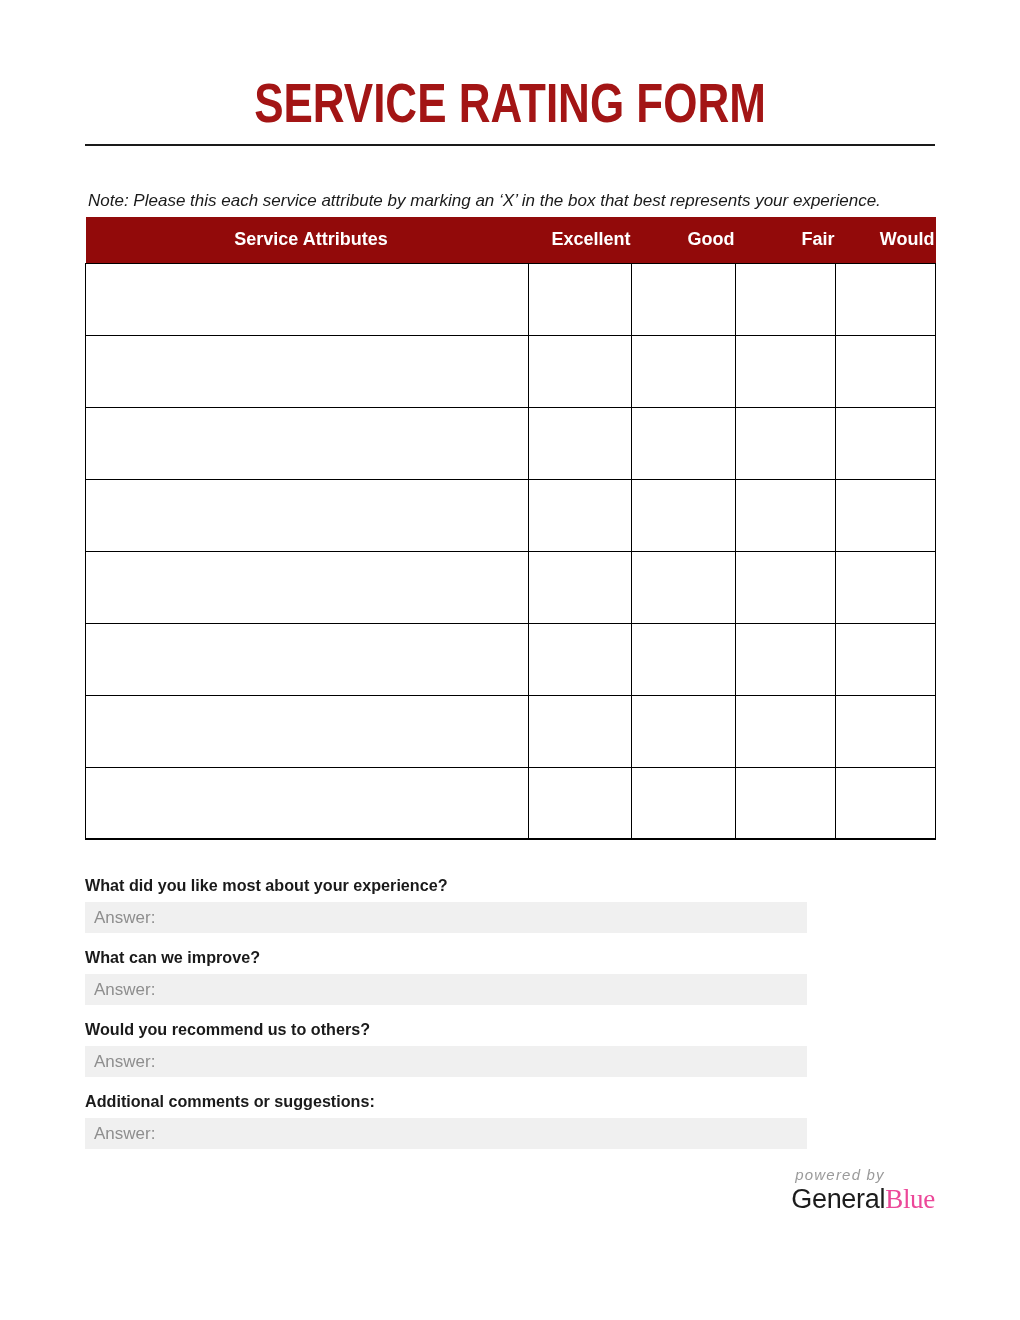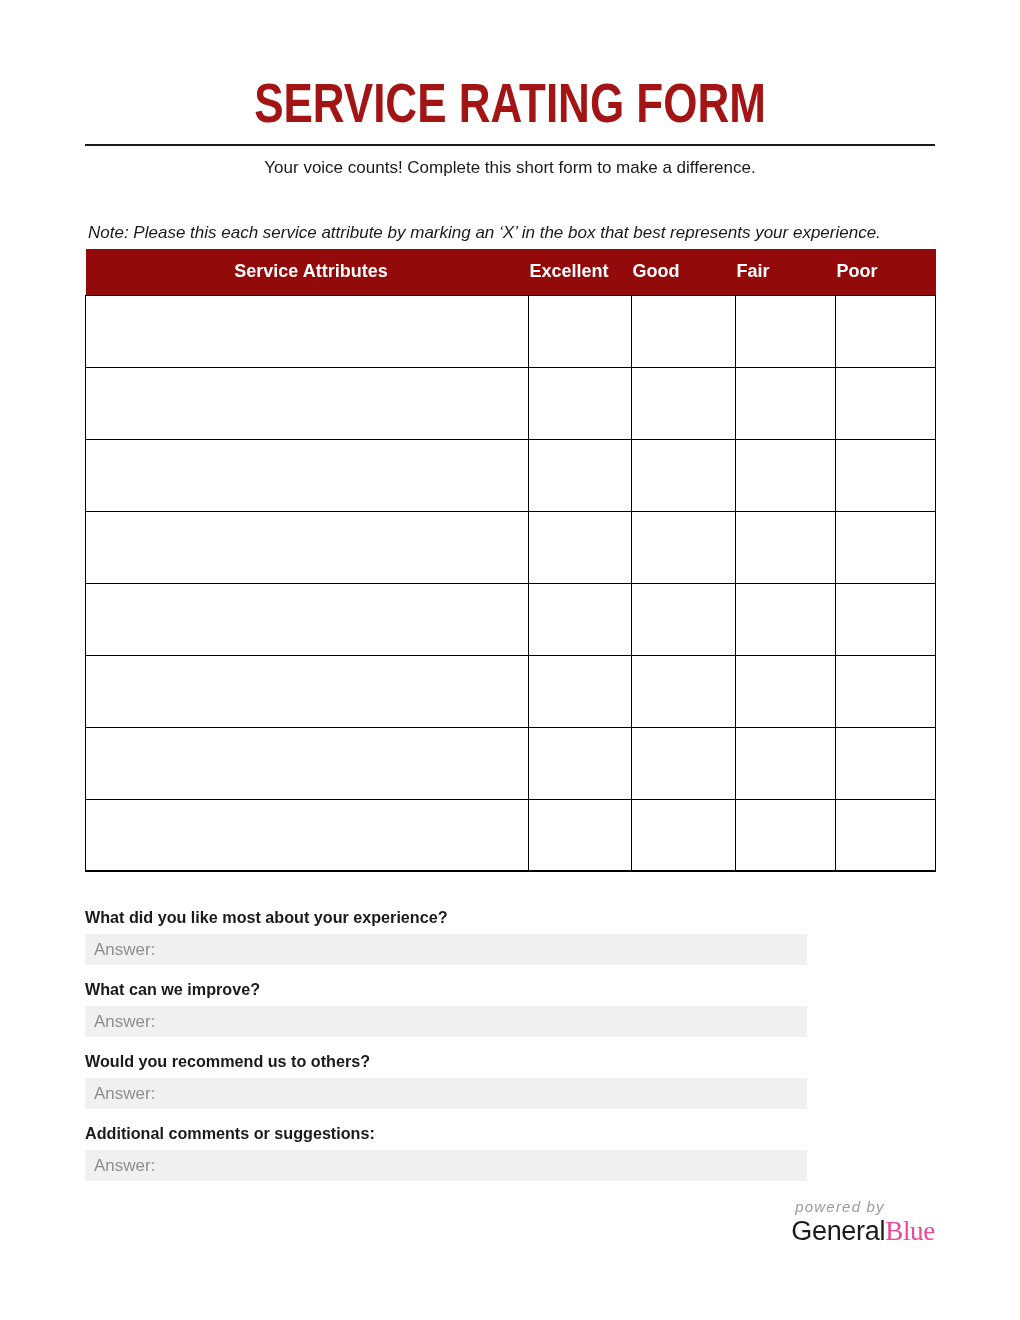--- a/index.html
+++ b/index.html
@@ -50,21 +50,21 @@
   }
   table.rating thead th {
     background: #920A0A;
     color: #ffffff;
     font-size: 18px; font-weight: bold;
     height: 46px;
     border: none;
     vertical-align: middle;
   }
   table.rating thead th.attr { text-align: center; padding-left: 9px; }
-  table.rating thead th.rate { text-align: left; }
+  table.rating thead th.rate { text-align: right; }
   table.rating tbody td {
     border: 1px solid #000;
     height: 72px;
     background: #ffffff;
   }
 
   
   .questions { margin-top: 36px; }
   .q-label {
     font-size: 17px; font-weight: bold; line-height: 20px;
@@ -108,39 +108,38 @@
   .brand .blue { color: #ec4899; font-family: Liberation Serif, serif; }
 </style>
 </head>
 <body>
 
 <div class="page">
   <div class="content">
 
     <h1 class="title">SERVICE RATING FORM</h1>
     <hr class="divider">
-    <p class="subtitle">Your voice counts! Complete this short form to make a difference.</p>
 
     <p class="note">Note: Please this each service attribute by marking an ‘X’ in the box that best represents your experience.</p>
 
     <table class="rating">
       <colgroup>
         <col style="width:443px">
           <col style="width:103px">
           <col style="width:104px">
           <col style="width:100px">
           <col style="width:100px">
       </colgroup>
       <thead>
         <tr>
           <th class="attr">Service Attributes</th>
           <th class="rate">Excellent</th>
           <th class="rate">Good</th>
           <th class="rate">Fair</th>
-          <th class="rate">Poor</th>
+          <th class="rate">Would</th>
         </tr>
       </thead>
       <tbody>
           <tr>
             <td></td>
             <td></td>
             <td></td>
             <td></td>
             <td></td>
           </tr>

